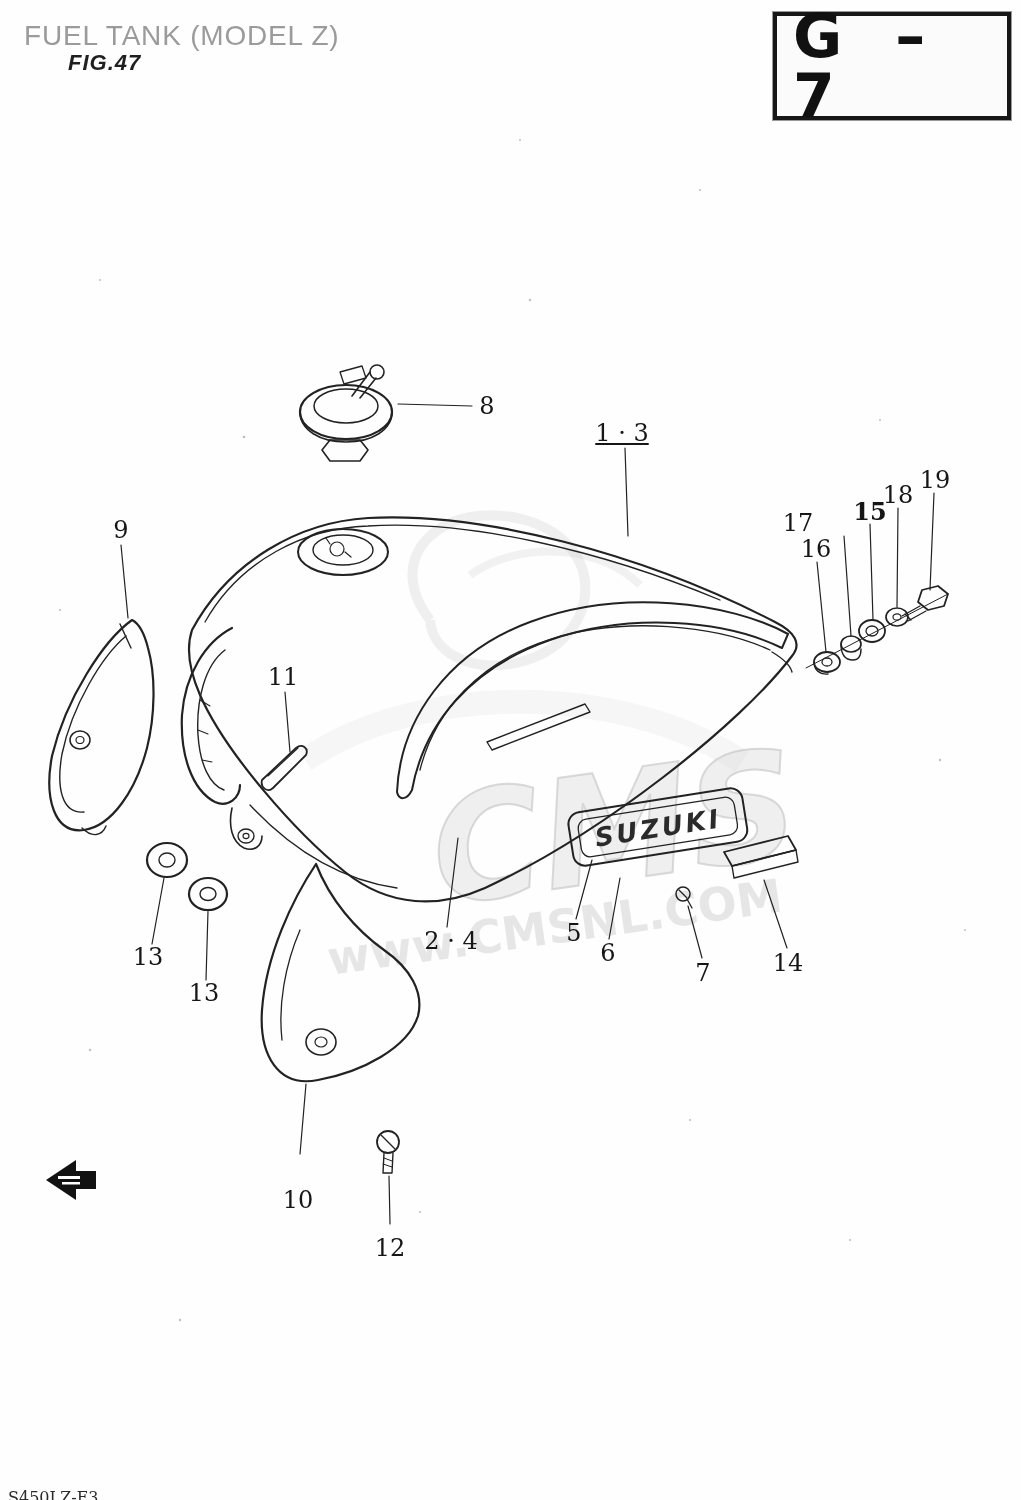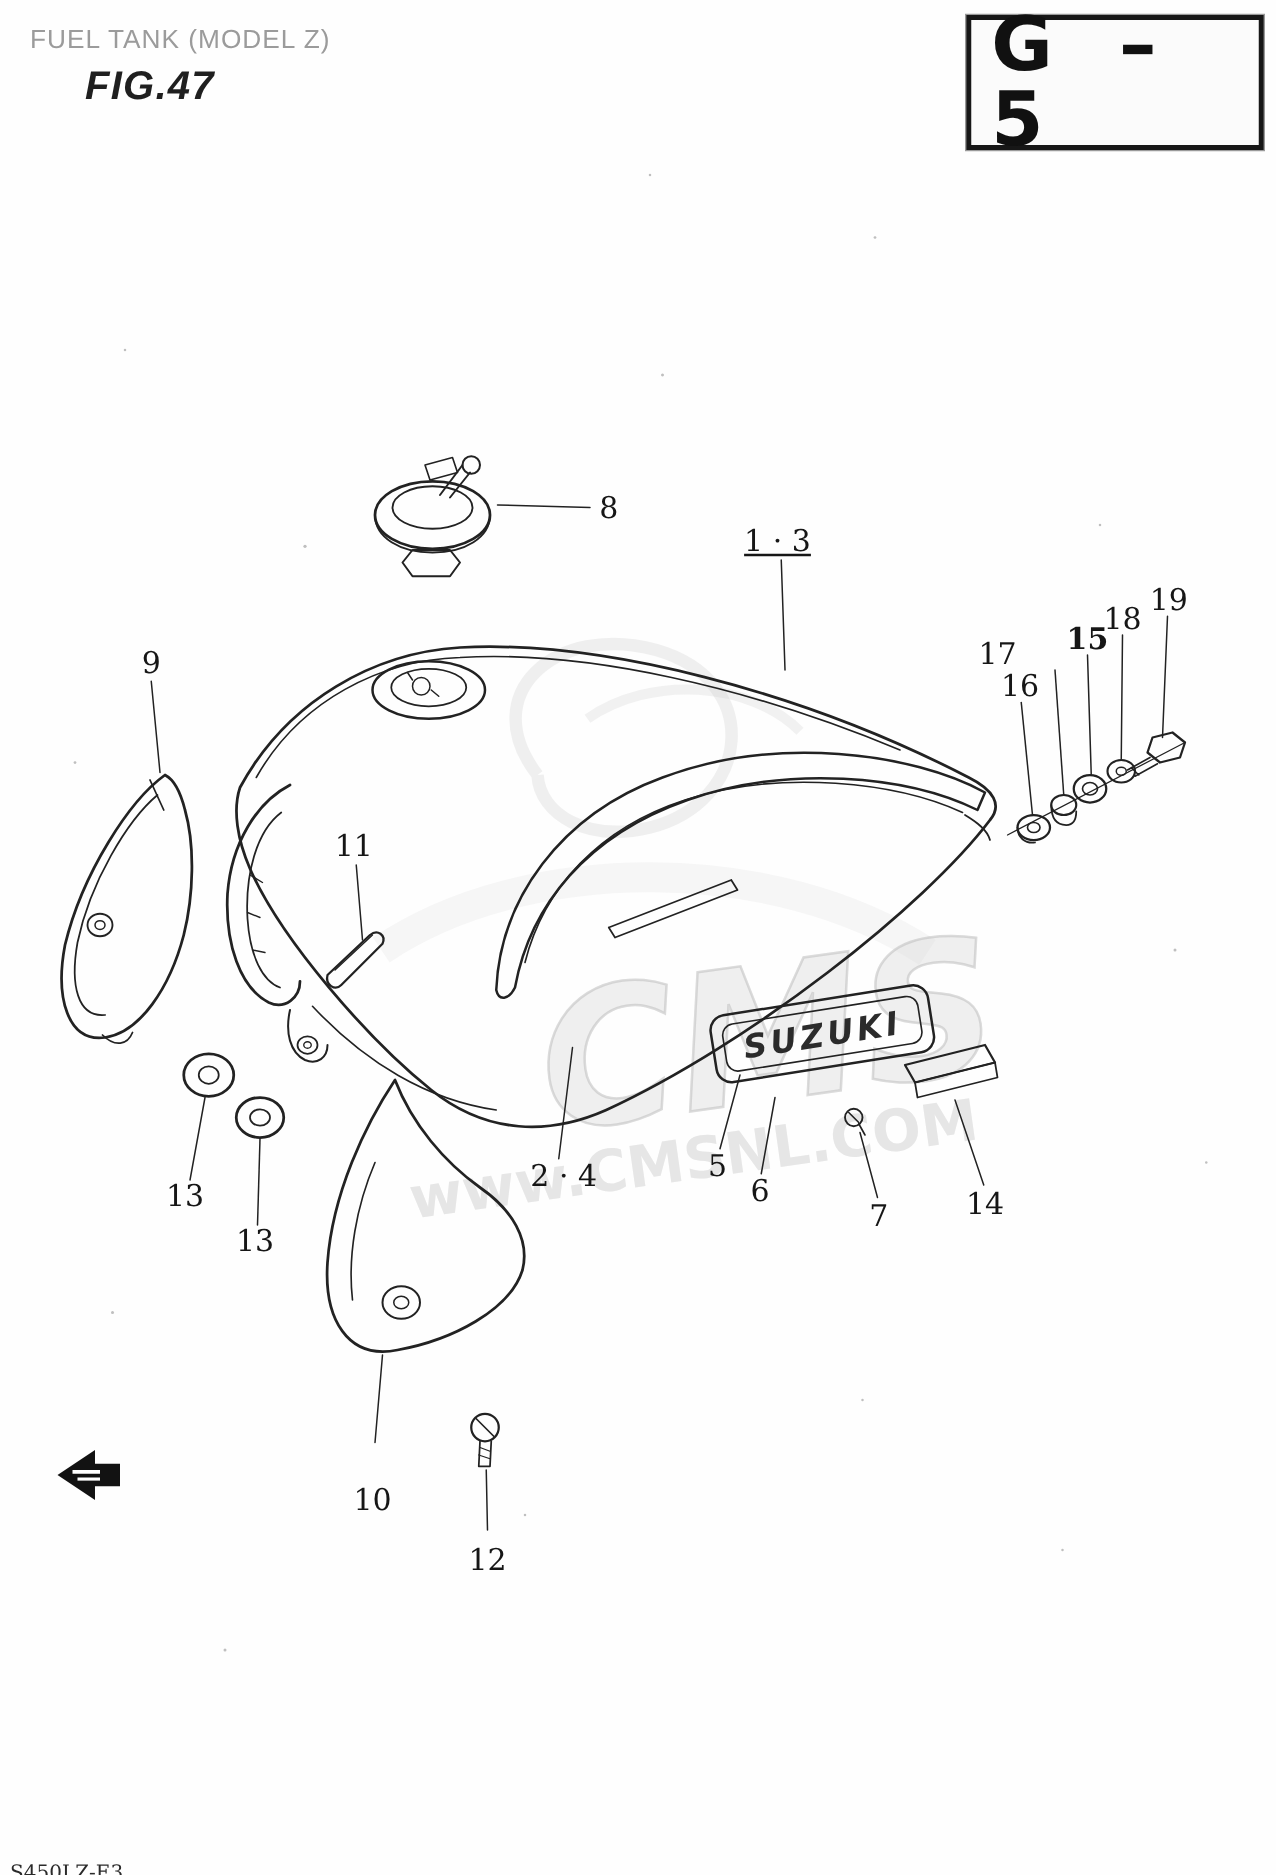--- a/index.html
+++ b/index.html
@@ -11,26 +11,26 @@
     overflow:hidden;
     --ink:#1f1f1f;
     --accent:#c00000;
     --title-gray:#9b9b9b;
     --wm:#cfcfcf;
   }
   .page { position:absolute; inset:0; }
 
   .doc-title {
     position:absolute; left:24px; top:20px;
-    font-size:21px; letter-spacing:.8px;
+    font-size:28px; letter-spacing:.8px;
     color:var(--title-gray);
   }
   .fig-label {
     position:absolute; left:68px; top:50px;
-    font-size:32px; font-weight:800; font-style:italic;
+    font-size:22px; font-weight:800; font-style:italic;
     color:var(--ink); letter-spacing:1px;
   }
   .ref-box {
     position:absolute; left:773px; top:12px;
     width:230px; height:100px;
     border:4px solid #171717;
     box-shadow:0 0 0 1px #9a9a9a;
     background:#fbfbfb;
     display:flex; align-items:center; justify-content:center;
   }
@@ -80,21 +80,21 @@
 </style>
 </head>
 <body style="--accent: #c00000; --ink: #1f1f1f; --title-gray: #9b9b9b;">
 
 <div class="page">
 
   <div class="doc-title">FUEL TANK (MODEL Z)</div>
   <div class="fig-label">FIG.47</div>
 
   <div class="ref-box">
-    <span class="ref-text">G – 5</span>
+    <span class="ref-text">G – 7</span>
   </div>
 
   <svg class="diagram-svg" width="1021" height="1500" viewBox="0 0 1021 1500">
 
     <g>
       <path d="M 430 620 C 380 555, 445 498, 525 520 C 612 545, 600 642, 520 662 C 470 674, 432 652, 430 620" fill="none" stroke="#cccccc" stroke-width="10" opacity="0.30"></path>
       <path d="M 305 760 C 420 682, 620 682, 742 762" fill="none" stroke="#d2d2d2" stroke-width="24" opacity="0.18"></path>
       <path d="M 470 575 C 520 540, 600 545, 640 585" fill="none" stroke="#cccccc" stroke-width="8" opacity="0.25"></path>
       <text class="wm-logo" x="440" y="905" transform="rotate(-8 440 905)">CMS</text>
       <text class="wm-url" x="330" y="975" transform="rotate(-8 330 975)">www.CMSNL.COM</text>

